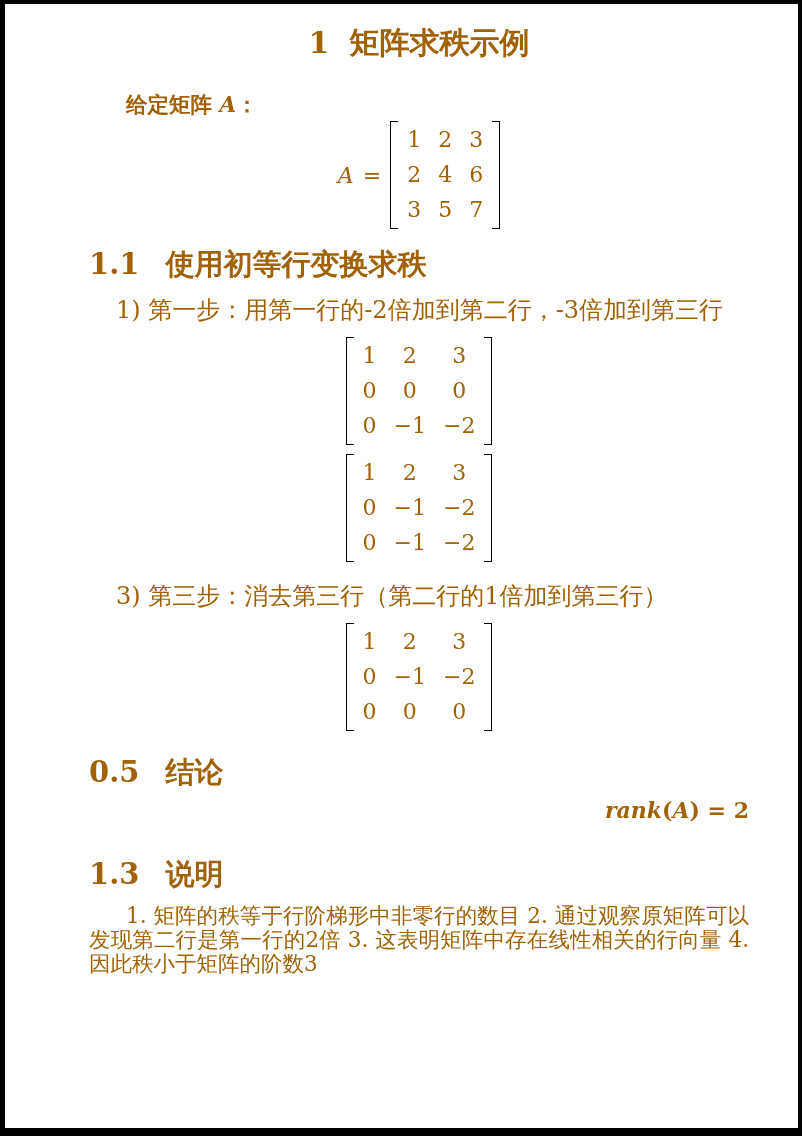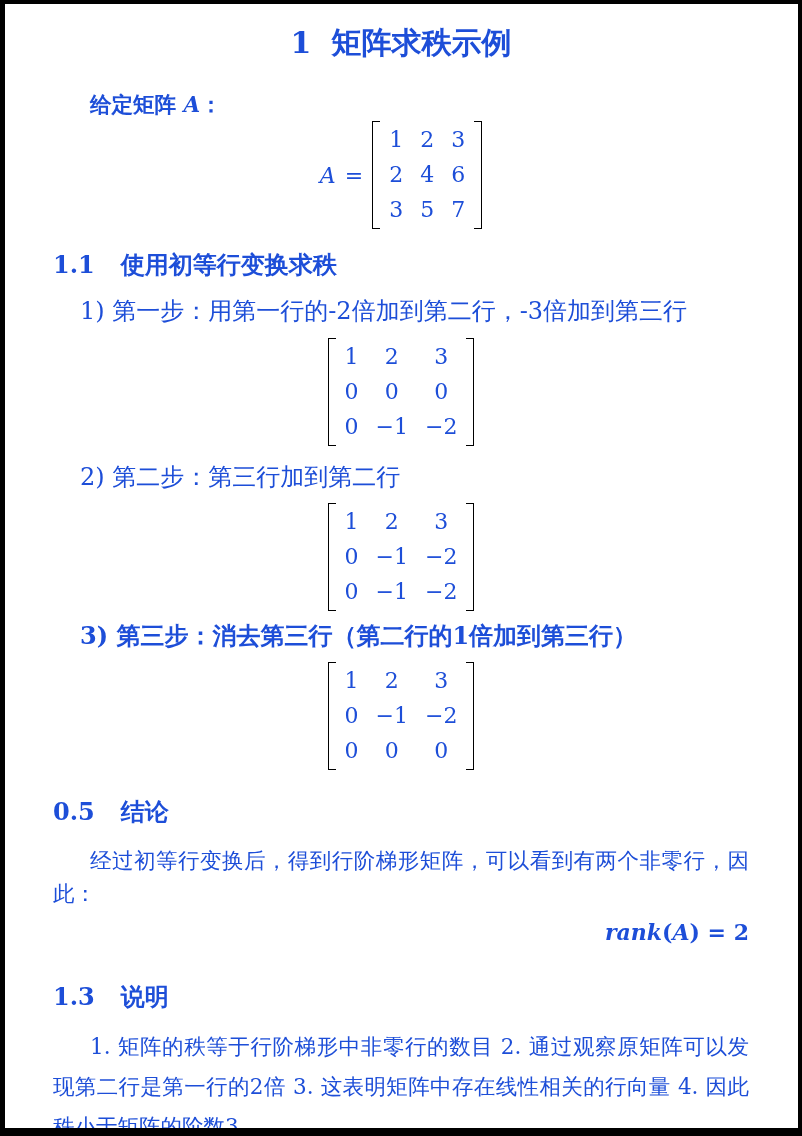--- a/index.html
+++ b/index.html
@@ -6,41 +6,42 @@
   .frame {
     position: relative;
     width: 802px;
     height: 1136px;
     box-sizing: border-box;
     border-style: solid;
     border-color: #000000;
     border-width: 4px 4px 8px 5px;
     background: #ffffff;
     overflow: hidden;
-    color: #1d4ed8;
-    font-family: "DejaVu Serif", "Liberation Serif", serif;
+    color: #a16207;
+    font-family: "DejaVu Serif", "Liberation Serif", serif;
+    padding-left: 36px;
   }
   .content { padding: 18px 49px 0 48px; }
 
   .doc-title {
     margin: 4px 0 0 0;
     text-align: center;
     font-size: 30px;
     line-height: 34px;
     font-weight: 700;
     font-family: "DejaVu Sans", "Liberation Sans", sans-serif;
   }
   .doc-title .sec-num {
     font-family: "DejaVu Serif", "Liberation Serif", serif;
     margin-right: 20px;
   }
 
   .sec-head {
     margin: 0;
-    font-size: 24px;
+    font-size: 29px;
     line-height: 31px;
     font-weight: 700;
     font-family: "DejaVu Sans", "Liberation Sans", sans-serif;
   }
   .sec-head .sec-num {
     font-family: "DejaVu Serif", "Liberation Serif", serif;
     margin-right: 26px;
   }
 
   .para {
@@ -91,27 +92,27 @@
   .formula .upright { font-style: normal; }
 
   
   .mt-intro   { margin-top: 28px; font-weight: bold; }
   .mt-mata    { margin-top: 0px; }
   .mt-h11     { margin-top: 20px; }
   .mt-step1   { margin-top: 14px; }
   .mt-m1      { margin-top: 10px; }
   .mt-step2   { margin-top: 15px; }
   .mt-m2      { margin-top: 9px; }
-  .mt-step3   { margin-top: 8px; font-weight: bold; }
+  .mt-step3   { margin-top: 18px; }
   .mt-m3      { margin-top: 10px; }
   .mt-h12     { margin-top: 26px; }
   .mt-p12     { margin-top: 16px; }
   .mt-formula { margin-top: 6px; }
   .mt-h13     { margin-top: 32px; }
-  .mt-p13     { margin-top: 14px; line-height: 40px; }
+  .mt-p13     { margin-top: 14px; line-height: 24px; }
 </style>
 </head>
 <body>
 
 <div class="frame">
   <div class="content">
 
     <h1 class="doc-title">
       <span class="sec-num">1</span><span>矩阵求秩示例</span>
     </h1>
@@ -157,21 +158,20 @@
           <span class="mcell">0</span>
           <span class="mcell">0</span>
           <span class="mcell">0</span>
           <span class="mcell">−1</span>
           <span class="mcell">−2</span>
         </span>
         <span class="brk brk-r"></span>
       </span>
     </div>
 
-    <p class="para step mt-step2">2) 第二步：第三行加到第二行</p>
 
     <div class="display-row mt-m2">
       <span class="matrix">
         <span class="brk brk-l"></span>
         <span class="mgrid">
           <span class="mcell">1</span>
           <span class="mcell">2</span>
           <span class="mcell">3</span>
           <span class="mcell">0</span>
           <span class="mcell">−1</span>
@@ -201,21 +201,20 @@
           <span class="mcell">0</span>
         </span>
         <span class="brk brk-r"></span>
       </span>
     </div>
 
     <h2 class="sec-head mt-h12">
       <span class="sec-num">0.5</span><span>结论</span>
     </h2>
 
-    <p class="para first-indent mt-p12">经过初等行变换后，得到行阶梯形矩阵，可以看到有两个非零行，因此：</p>
 
     <div class="formula mt-formula">
       <span class="mathvar">rank</span><span class="upright">(</span><span class="mathvar">A</span><span class="upright">) = 2</span>
     </div>
 
     <h2 class="sec-head mt-h13">
       <span class="sec-num">1.3</span><span>说明</span>
     </h2>
 
     <p class="para first-indent mt-p13">1. 矩阵的秩等于行阶梯形中非零行的数目 2. 通过观察原矩阵可以发现第二行是第一行的2倍 3. 这表明矩阵中存在线性相关的行向量 4. 因此秩小于矩阵的阶数3</p>

